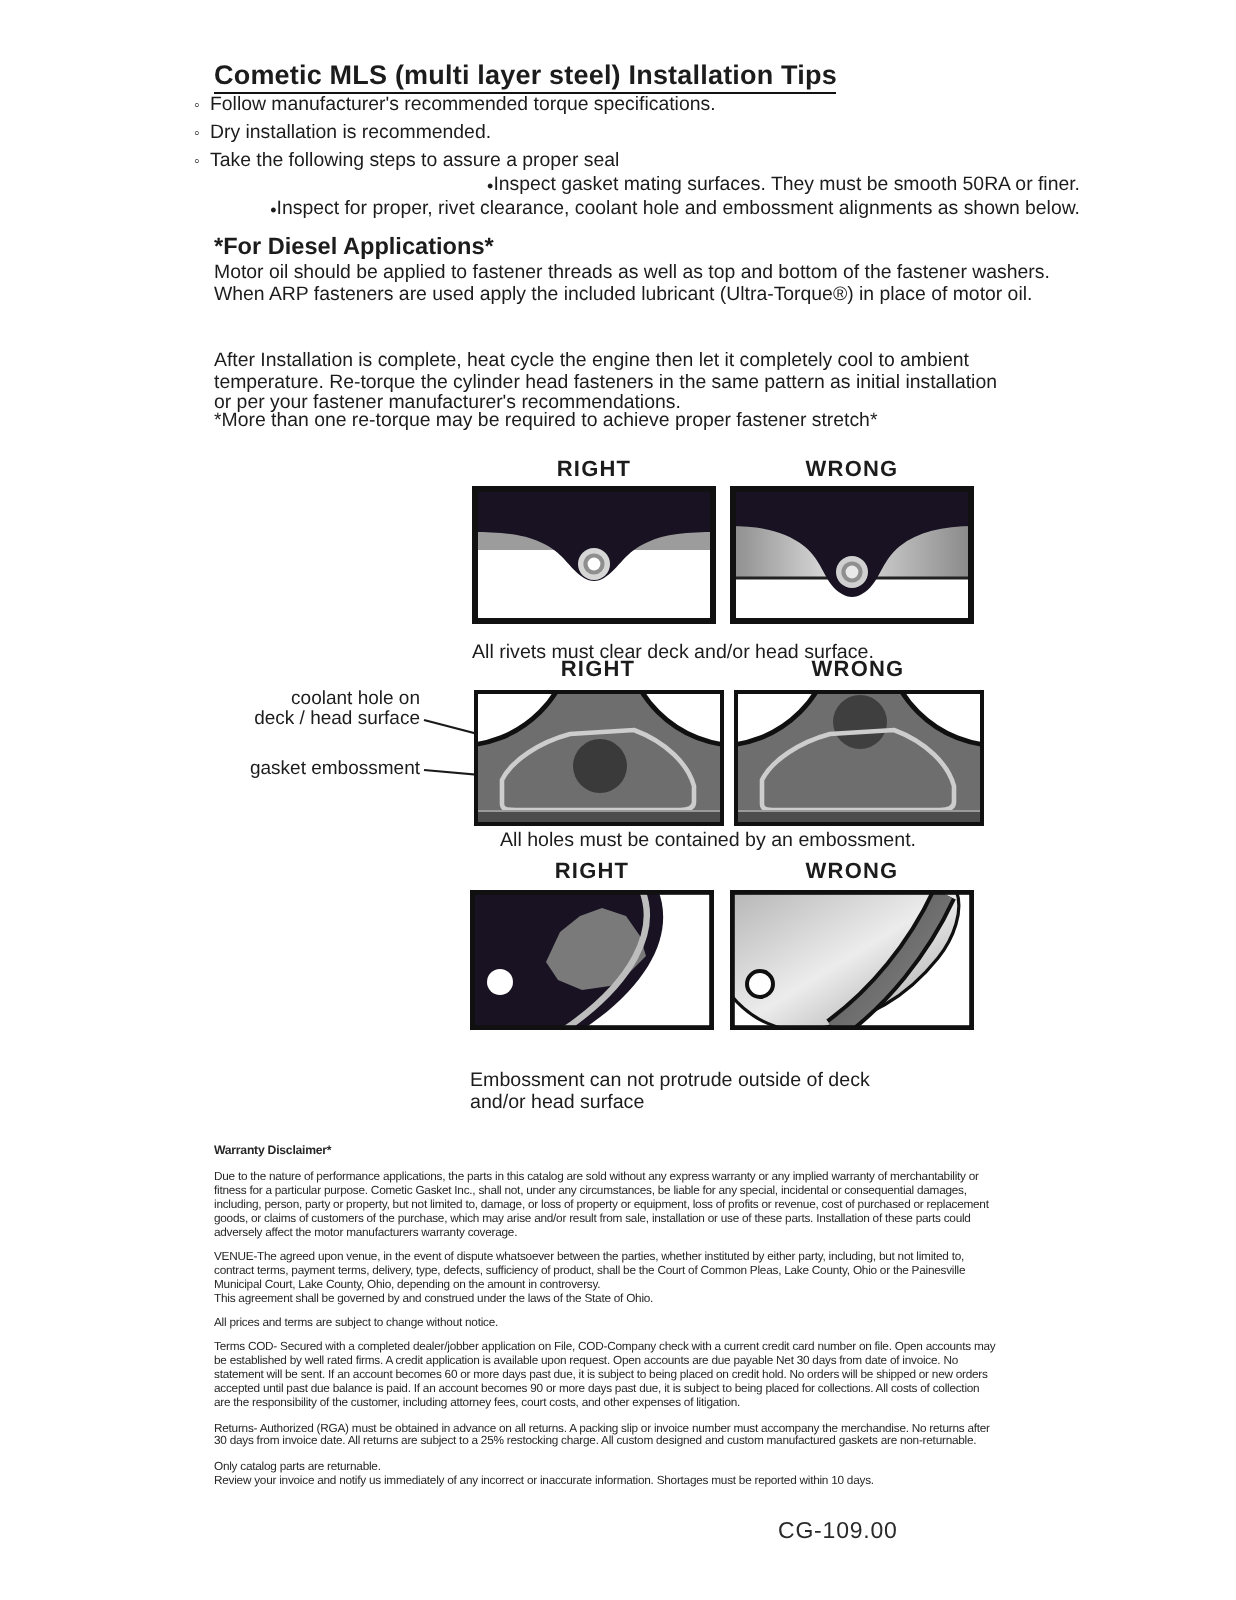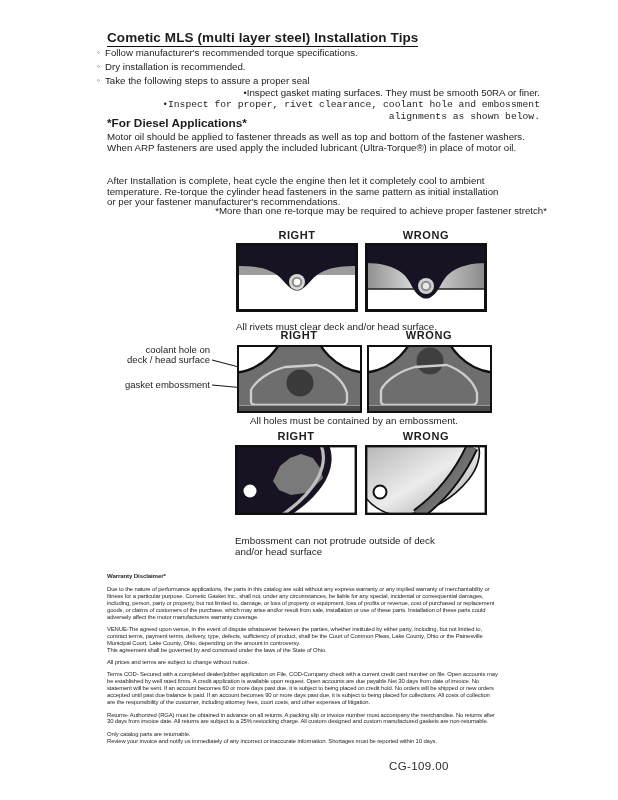--- a/index.html
+++ b/index.html
@@ -39,31 +39,31 @@
 </div>
 <div class="bullet-row" style="top:60px;">
   <span class="marker">◦</span><span>Dry installation is recommended.</span>
 </div>
 <div class="bullet-row" style="top:74px;">
   <span class="marker">◦</span><span>Take the following steps to assure a proper seal</span>
 </div>
 <div class="subbullet-row" style="top:87px;">
   <span class="marker">•</span><span>Inspect gasket mating surfaces.  They must be smooth 50RA or finer.</span>
 </div>
-<div class="subbullet-row" style="top:99px;font-family:Liberation Mono, monospace;">
+<div class="subbullet-row" style="top:99px;">
   <span class="marker">•</span><span>Inspect for proper, rivet clearance, coolant hole and embossment alignments as shown below.</span>
 </div>
 
 <div class="abs" id="diesel-heading">*For Diesel Applications*</div>
 <div class="bodypara" style="top:132px;">Motor oil should be applied to fastener threads as well as top and bottom of the fastener washers.
 When ARP fasteners are used apply the included lubricant (Ultra-Torque®) in place of motor oil.</div>
 <div class="bodypara" style="top:176px;">After Installation is complete, heat cycle the engine then let it completely cool to ambient
 temperature. Re-torque the cylinder head fasteners in the same pattern as initial installation
 or per your fastener manufacturer's recommendations.</div>
-<div class="bodypara" style="top:206px;text-align:right;">*More than one re-torque may be required to achieve proper fastener stretch*</div>
+<div class="bodypara" style="top:206px;">*More than one re-torque may be required to achieve proper fastener stretch*</div>
 
 <div class="panel-label" style="left:236px;top:229px;">RIGHT</div>
 <div class="panel-label" style="left:365px;top:229px;">WRONG</div>
 
 <div class="panel" style="left:236px;top:243px;">
   <svg width="122" height="69" viewBox="0 0 122 69">
     <rect width="122" height="69" fill="#ffffff"></rect>
     <rect x="2" y="23" width="118" height="9" fill="#9c9c9c"></rect>
     <path d="M0,0 H122 V23 C108,23 96,24 88,28 C76,33 74,41 66,46 C63,48 59,48 56,46 C48,41 46,33 34,28 C26,24 14,23 0,23 Z" fill="#191223"></path>
     <circle cx="61" cy="39" r="8" fill="#d6d6d6"></circle>

